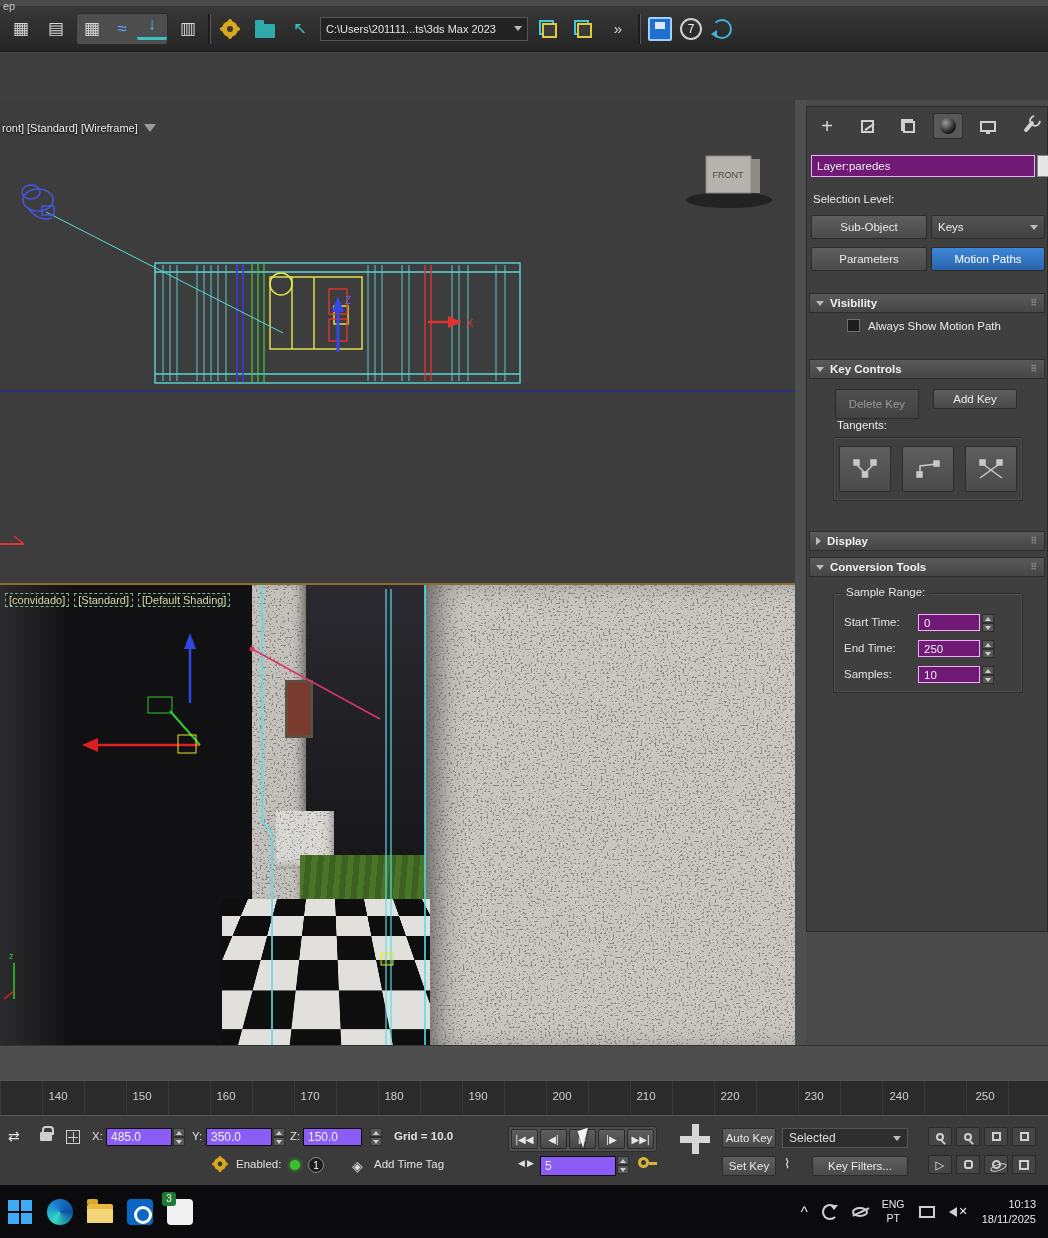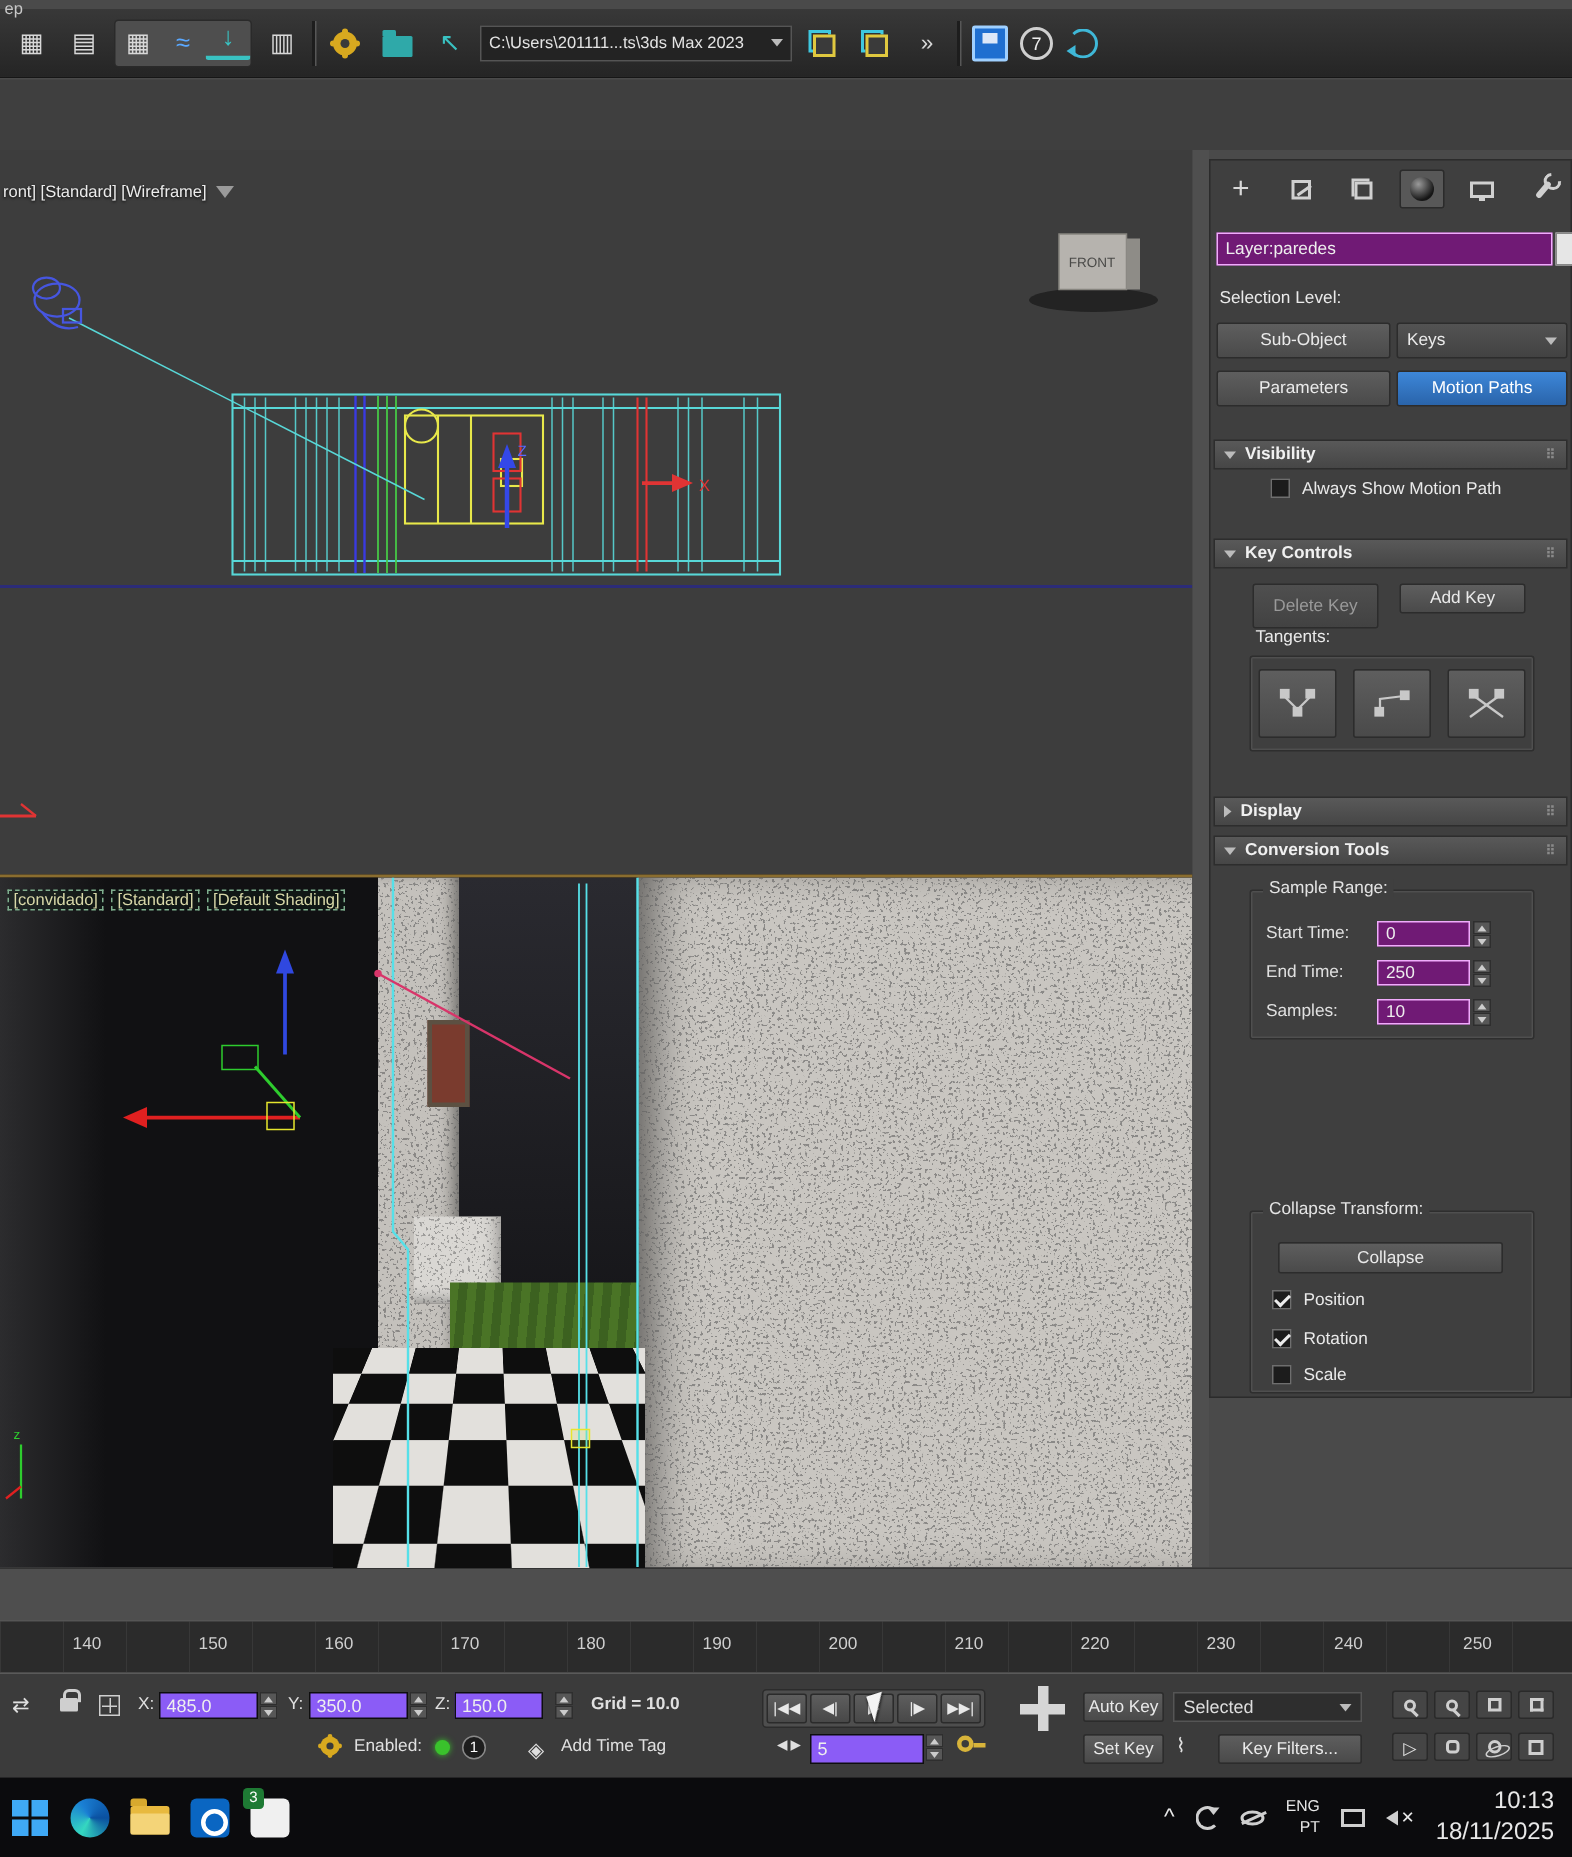--- a/index.html
+++ b/index.html
@@ -138,22 +138,22 @@
 .tfolder:after{content:"";position:absolute;left:0;top:5px;width:26px;height:14px;background:#f4d478;border-radius:1px}
 .outlook{width:26px;height:26px;background:#0a66c2;border-radius:4px;position:relative}
 .outlook:after{content:"";position:absolute;left:7px;top:7px;width:12px;height:12px;border:3px solid #fff;border-radius:50%}
 .whiteapp{width:26px;height:26px;background:#f0f0f0;border-radius:4px;position:relative}
 .badge3{position:absolute;left:2px;top:0;min-width:14px;height:14px;background:#1e7a34;color:#fff;font-size:10px;border-radius:3px;display:flex;align-items:center;justify-content:center;padding:0 2px}
 .tray{margin-left:auto;display:flex;align-items:center;gap:14px;padding-right:12px;color:#e8e8e8}
 .eyesl{width:16px;height:10px;border:2px solid #cfcfcf;border-radius:50%;position:relative}
 .eyesl:after{content:"";position:absolute;left:-2px;top:2px;width:18px;height:2px;background:#cfcfcf;transform:rotate(-25deg)}
 .cast{width:16px;height:12px;border:2px solid #cfcfcf;position:relative}
 .spkx{width:0;height:0;border-top:5px solid transparent;border-bottom:5px solid transparent;border-right:8px solid #cfcfcf;position:relative}
-.small2{font-size:10.5px;line-height:1.25;text-align:right}
-.clock2{font-size:16px;line-height:1.3;text-align:right}
+.small2{font-size:10.5px;line-height:1.25;text-align:center}
+.clock2{font-size:11px;line-height:1.3;text-align:right}
 .circarrow{width:16px;height:16px;border:2px solid #cfcfcf;border-radius:50%;border-right-color:transparent;position:relative}
 .circarrow:after{content:"";position:absolute;right:-2px;top:-1px;width:0;height:0;border-left:4px solid transparent;border-right:4px solid transparent;border-top:5px solid #cfcfcf}
 </style>
 </head>
 <body>
 
 <div class="screen">
 
   <svg width="0" height="0" style="position:absolute">
       <defs>
@@ -468,36 +468,20 @@
           <i>
             <span class="tu"></span>
           </i>
           <i>
             <span class="td"></span>
           </i>
         </div>
     </div>
 
 
-    <div class="group" style="left:26px;top:700px;width:190px;height:122px">
-      <span class="glabel">Collapse Transform:</span>
-      <div class="btn" style="position:absolute;left:18px;top:20px;width:150px;height:21px">Collapse</div>
-      <div class="cbrow" style="left:14px;top:52px">
-        <span class="cb checked"></span>
-        <span>Position</span>
-      </div>
-      <div class="cbrow" style="left:14px;top:78px">
-        <span class="cb checked"></span>
-        <span>Rotation</span>
-      </div>
-      <div class="cbrow" style="left:14px;top:102px">
-        <span class="cb"></span>
-        <span>Scale</span>
-      </div>
-    </div>
   </div>
 
   <div class="trackstrip"></div>
   <div class="ruler">
     <span class="tick" style="left:58px">140</span>
     <span class="tick" style="left:142px">150</span>
     <span class="tick" style="left:226px">160</span>
     <span class="tick" style="left:310px">170</span>
     <span class="tick" style="left:394px">180</span>
     <span class="tick" style="left:478px">190</span>

